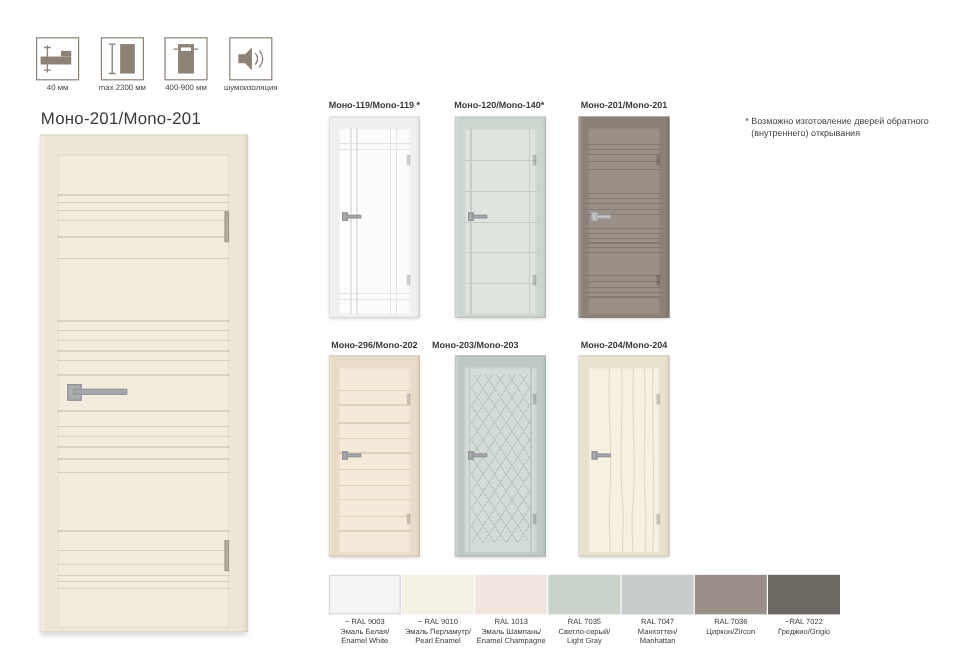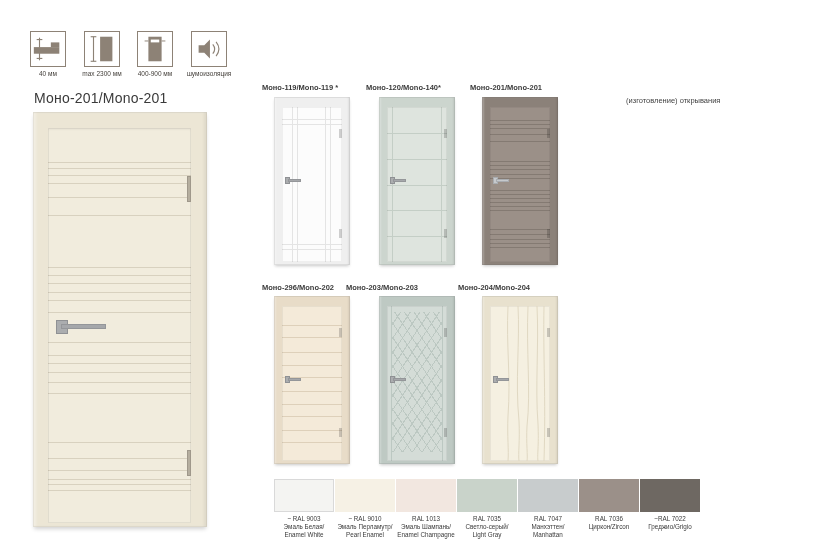--- a/index.html
+++ b/index.html
@@ -42,21 +42,21 @@
   .bigdoor .hinge.h-t{top:48px;height:26px;}
   .bigdoor .hinge.h-b{top:322px;height:26px;}
   .handle-plate{position:absolute;background:#abadaf;border:1px solid #8f9194;box-sizing:border-box;}
   .handle-bar{position:absolute;background:#a5a7aa;border:1px solid #949699;box-sizing:border-box;}
   .bigdoor .handle-plate{left:8px;top:192px;width:12px;height:14px;}
   .bigdoor .handle-bar{left:13px;top:196px;width:45px;height:5px;}
 
   
   .thumb-label{
     position:absolute;width:100px;
-    font-size:7.5px;font-weight:700;color:#3a3a3a;text-align:left;
+    font-size:7.5px;font-weight:700;color:#3a3a3a;text-align:center;
   }
   .door{
     position:absolute;width:76px;height:168px;
     box-shadow:inset 0 0 0 1px rgba(0,0,0,.07),
                inset -2px 0 2px rgba(0,0,0,.06),
                inset 2px 0 2px rgba(255,255,255,.25),
                0 2px 3px -1px rgba(0,0,0,.22);
   }
   .door .leaf{
     position:absolute;left:8px;right:8px;top:10px;bottom:3px;
@@ -204,41 +204,42 @@
 <div class="door t203" style="left:379px;top:296px">
   <div class="leaf" style="background-color: rgb(212, 220, 215); background-image: linear-gradient(to right, transparent 0px, transparent 4px, rgb(188, 200, 194) 4px, rgb(188, 200, 194) 5px, transparent 5px, transparent 55px, rgb(188, 200, 194) 55px, rgb(188, 200, 194) 56px, transparent 56px);">
     <div class="lattice"></div>
     <span class="hinge h-t"></span>
     <span class="hinge h-b"></span>
     <span class="handle-plate"></span>
     <span class="handle-bar"></span>
   </div>
 </div>
 
-<div class="thumb-label" style="left:458px;top:283px">Моно-204/Mono-204</div>
+<div class="thumb-label" style="left:470px;top:283px">Моно-204/Mono-204</div>
 <div class="door t204" style="left:482px;top:296px">
   <div class="leaf" style="background-color: rgb(245, 240, 225);">
     <svg class="waves" viewBox="0 0 60 155" preserveAspectRatio="none">
       <g fill="none" stroke="#e0d8c2" stroke-width="1">
         <path d="M18,0 C16,40 21,70 18,110 C17,130 19,145 18,155"></path>
         <path d="M28,0 C30,35 25,75 29,115 C30,135 28,148 29,155"></path>
         <path d="M38,0 C36,45 41,85 37,120 C36,138 38,150 37,155"></path>
         <path d="M47,0 C49,40 45,80 48,118 C49,140 47,150 48,155"></path>
         <path d="M54,0 C53,50 56,90 54,155"></path>
       </g>
     </svg>
     <span class="hinge h-t"></span>
     <span class="hinge h-b"></span>
     <span class="handle-plate"></span>
     <span class="handle-bar"></span>
   </div>
 </div>
 
 <div class="note">
-  <div class="l2">(изготовление) открывания</div>
+  <div>* Возможно изготовление дверей обратного</div>
+  <div class="l2">(внутреннего) открывания</div>
 </div>
 
 <div class="swatch bordered" style="left: 274px; background-color: rgb(244, 244, 242);"></div>
 <div class="sw-label" style="left:271px">
   <div>~ RAL 9003</div>
   <div>Эмаль Белая/</div>
   <div>Enamel White</div>
 </div>
 
 <div class="swatch" style="left: 335px; background-color: rgb(246, 241, 229);"></div>

